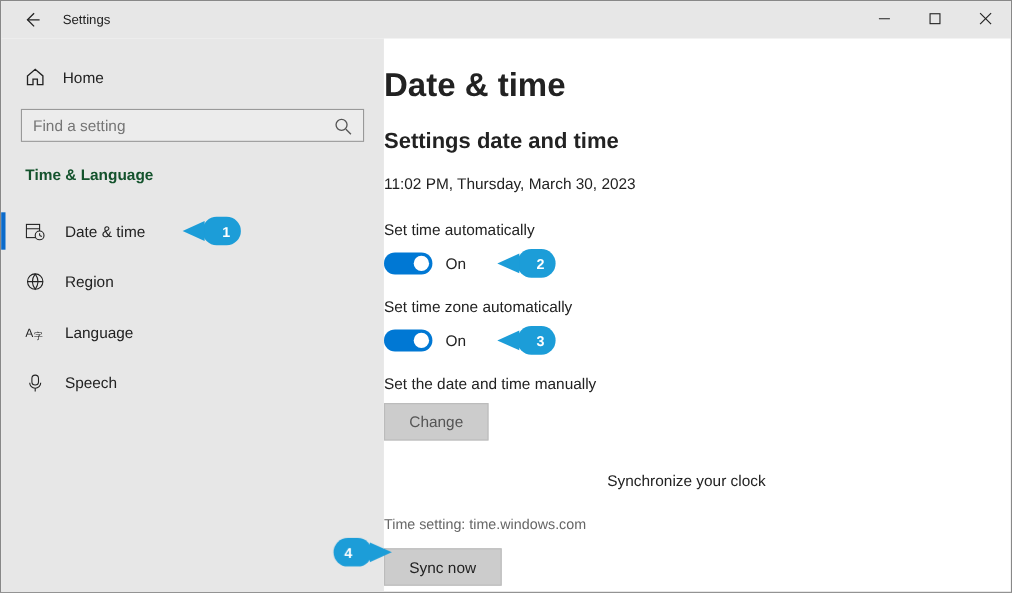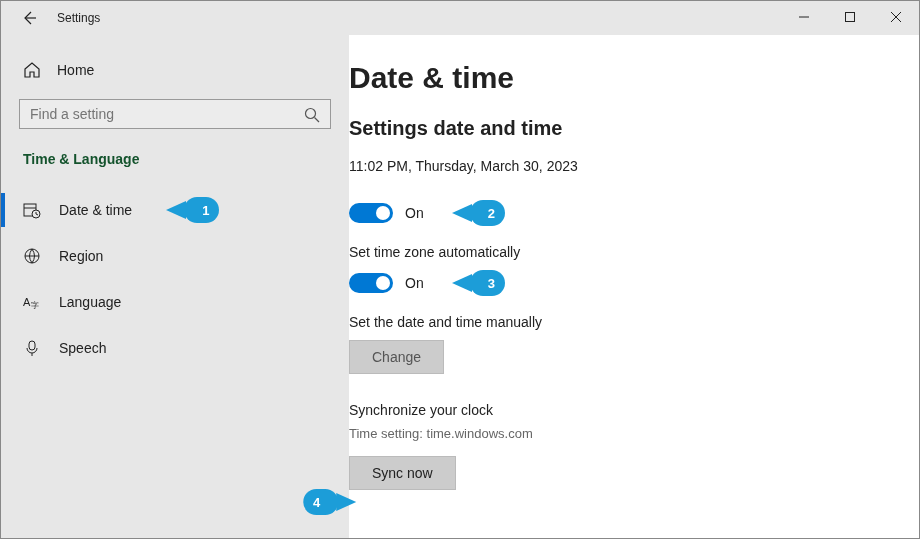--- a/index.html
+++ b/index.html
@@ -23,21 +23,21 @@
     .main h2 { font-size:20px; font-weight:600; margin-bottom:18px; color:#222;}
     .main .cur { font-size:14px; color:#222; margin-bottom:26px;}
     .lbl { font-size:14px; color:#222; margin-bottom:10px;}
     .row { display:flex; align-items:center; gap:12px; margin-bottom:18px;}
     .toggle { width:44px; height:20px; border-radius:10px; background:#0078d4; position:relative;}
     .toggle::after{ content:""; position:absolute; right:3px; top:3px; width:14px; height:14px; border-radius:50%; background:#fff;}
     .state { font-size:14px; color:#222;}
     .btn { height:34px; padding:0 22px; border:1px solid #bbb; background:#ccc; font-size:14px; color:#555; display:inline-flex; align-items:center;}
     .btn.enabled { color:#222; background:#ccc;}
     .sync-sec { margin-top:28px;}
-    .sync-sec .sh { font-size:14px; color:#222; margin-bottom:6px;}
+    .sync-sec .sh { font-size:14px; color:#222; margin-bottom:22px;text-align:center;}
     .sync-sec .meta { font-size:13px; color:#666; line-height:1.5; margin-bottom:12px;}
     
     .callout { display:inline-flex; align-items:center; height:26px; background:#1c9dd8; border-radius:13px; padding:0 10px 0 18px; color:#fff; font-size:13px; font-weight:600; position:relative;}
     .callout::before{ content:""; position:absolute; left:-18px; top:4px; border-top:9px solid transparent; border-bottom:9px solid transparent; border-right:20px solid #1c9dd8;}
     .callout-wrap { display:inline-block; margin-left: 34px;}
     .callout4 { position:absolute; left:302px; top:488px; }
     svg { display:block; }
   </style>
 </head>
 <body>
@@ -121,20 +121,21 @@
         </svg>
       <span>Speech</span>
     </div>
   </div>
 
   <div class="main">
     <h1>Date &amp; time</h1>
     <h2>Settings date and time</h2>
     <div class="cur">11:02 PM, Thursday, March 30, 2023</div>
 
+    <div class="lbl">Set time automatically</div>
     <div class="row">
       <div class="toggle"></div>
       <span class="state">On</span>
       <span class="callout-wrap"><span class="callout">2</span></span>
     </div>
 
     <div class="lbl">Set time zone automatically</div>
     <div class="row">
       <div class="toggle"></div>
       <span class="state">On</span>

